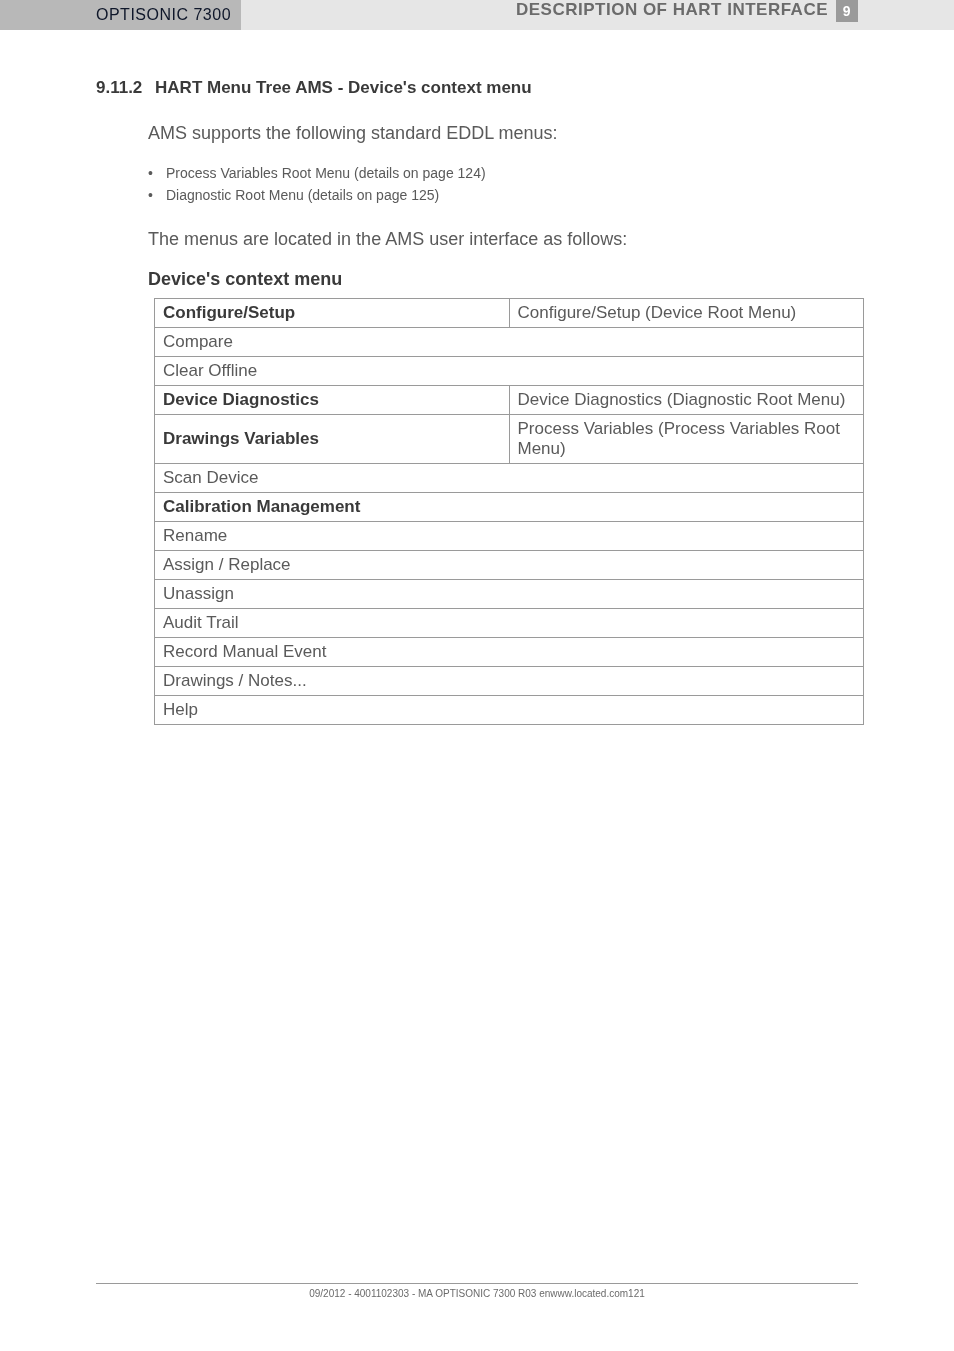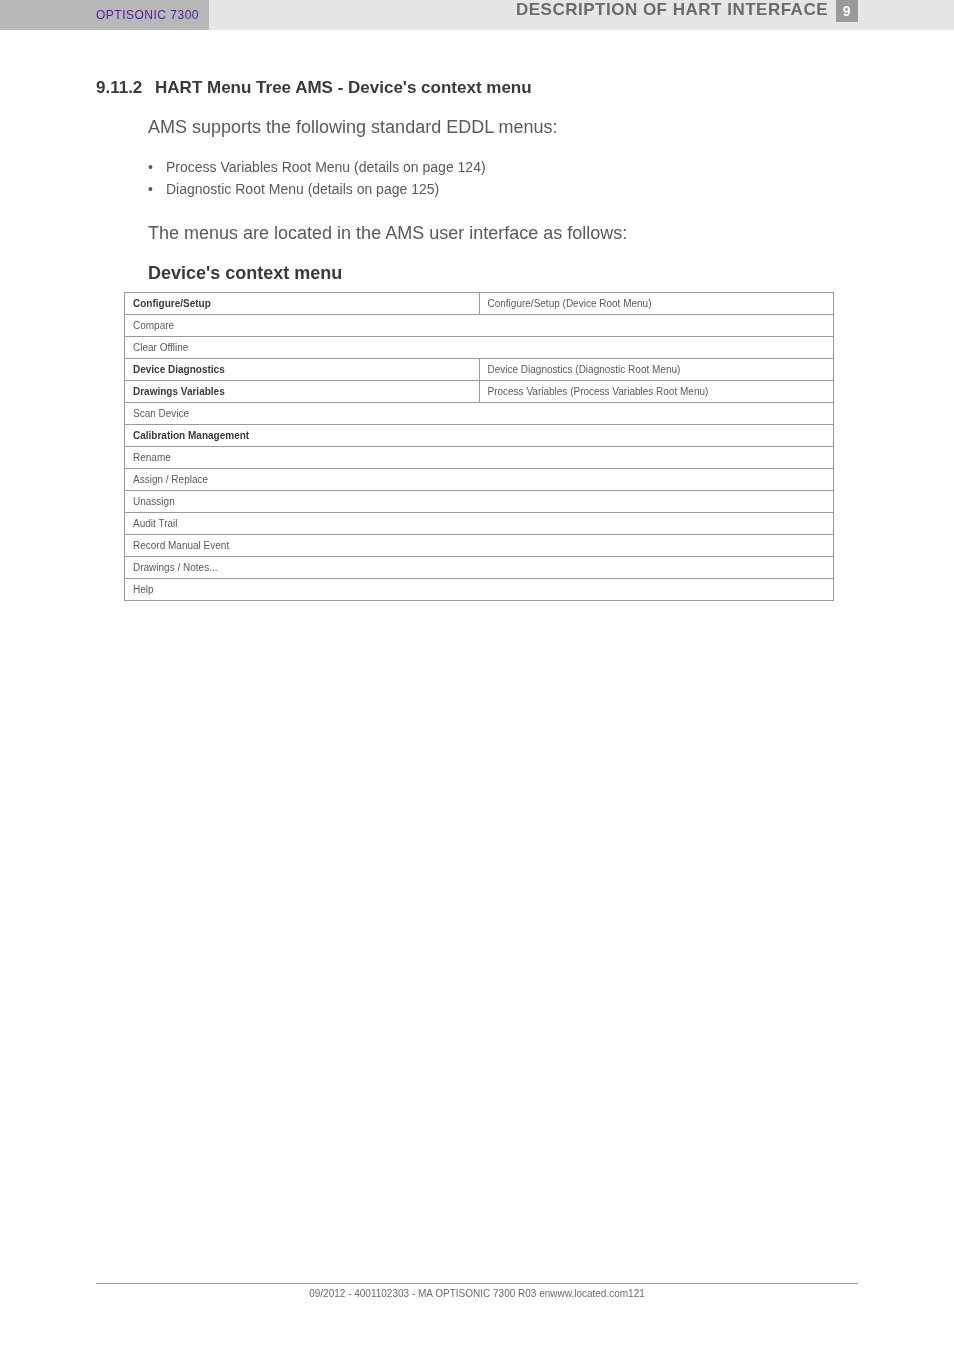--- a/index.html
+++ b/index.html
@@ -11,22 +11,22 @@
     position: relative;
   }
   .header-bar {
     display: flex;
     align-items: stretch;
     height: 30px;
     margin-bottom: 48px;
   }
   .header-left {
     background: #b8b8b8;
-    color: #4c1d95;
-    font-size: 12px;
+    color: #0f172a;
+    font-size: 16px;
     letter-spacing: 0.5px;
     padding: 0 10px 0 96px;
     display: flex;
     align-items: center;
     flex: 0 0 auto;
     font-weight: 500;
   }
   .header-right {
     background: #e6e6e6;
     color: #6b6b6b;
@@ -51,21 +51,21 @@
     margin-left: 8px;
     font-weight: 600;
   }
   .content {
     padding: 0 96px;
   }
   .h3 {
     font-size: 17px;
     font-weight: 700;
     color: #3a3a3a;
-    margin-bottom: 16px;
+    margin-bottom: 22px;
   }
   .h3-num { display: inline-block; margin-right: 8px; }
   .para {
     font-size: 18px;
     color: #5a5a5a;
     margin-left: 52px;
     margin-bottom: 16px;
     line-height: 1.5;
   }
   ul.bullets {
@@ -89,23 +89,23 @@
   }
   .subhead {
     font-size: 18px;
     font-weight: 700;
     color: #3a3a3a;
     margin-left: 52px;
     margin-bottom: 8px;
   }
   table.ctx {
     width: calc(100% - 52px);
-    margin-left: 28px;
+    margin-left: 58px;
     border-collapse: collapse;
-    font-size: 10px;
+    font-size: 17px;
     color: #5a5a5a;
   }
   table.ctx td {
     border: 1px solid #9a9a9a;
     padding: 4px 8px;
     vertical-align: middle;
     height: 22px;
   }
   table.ctx td.bold { font-weight: 700; color: #3a3a3a; }
   .footer {

